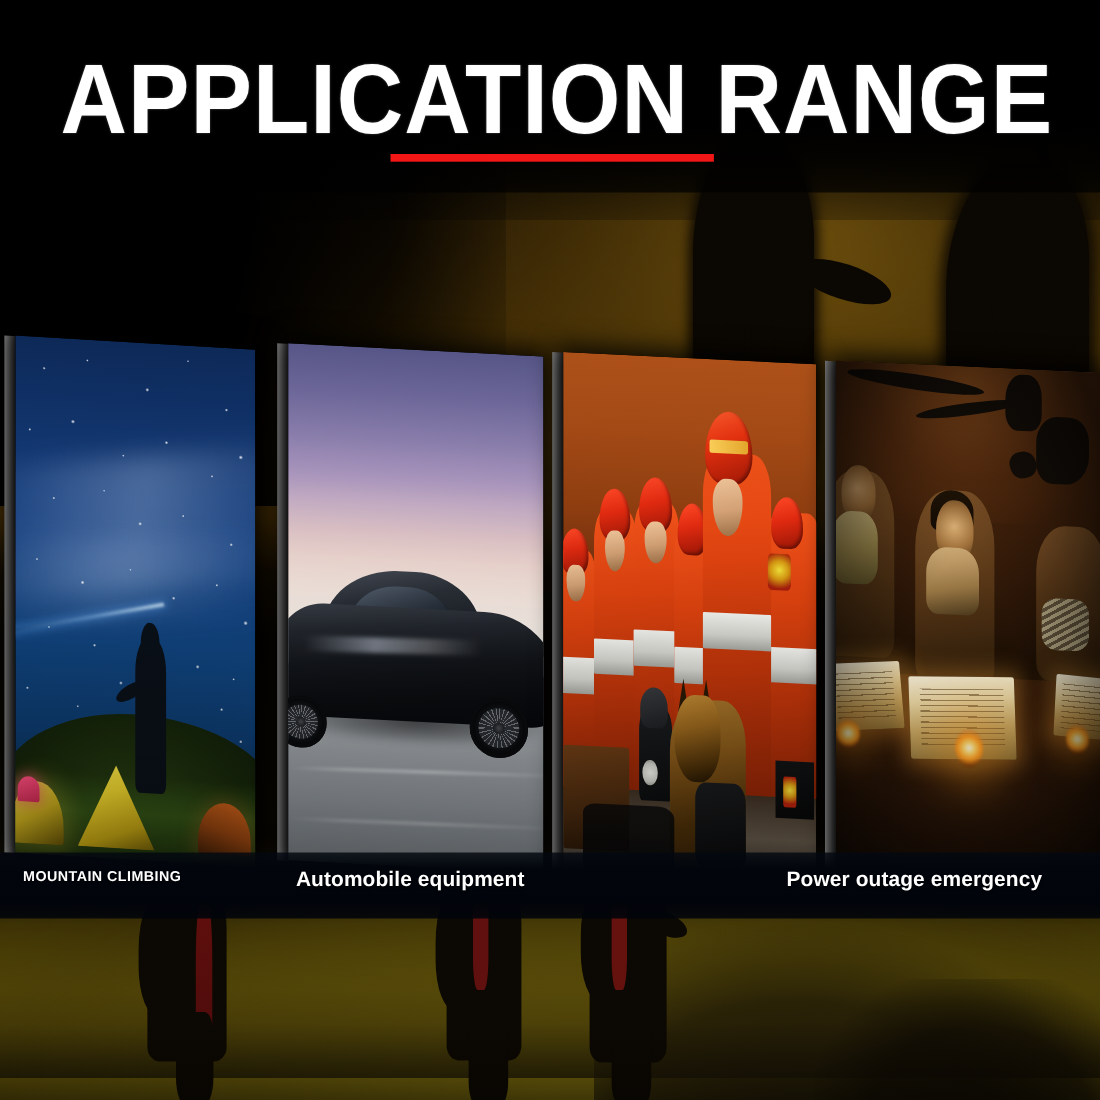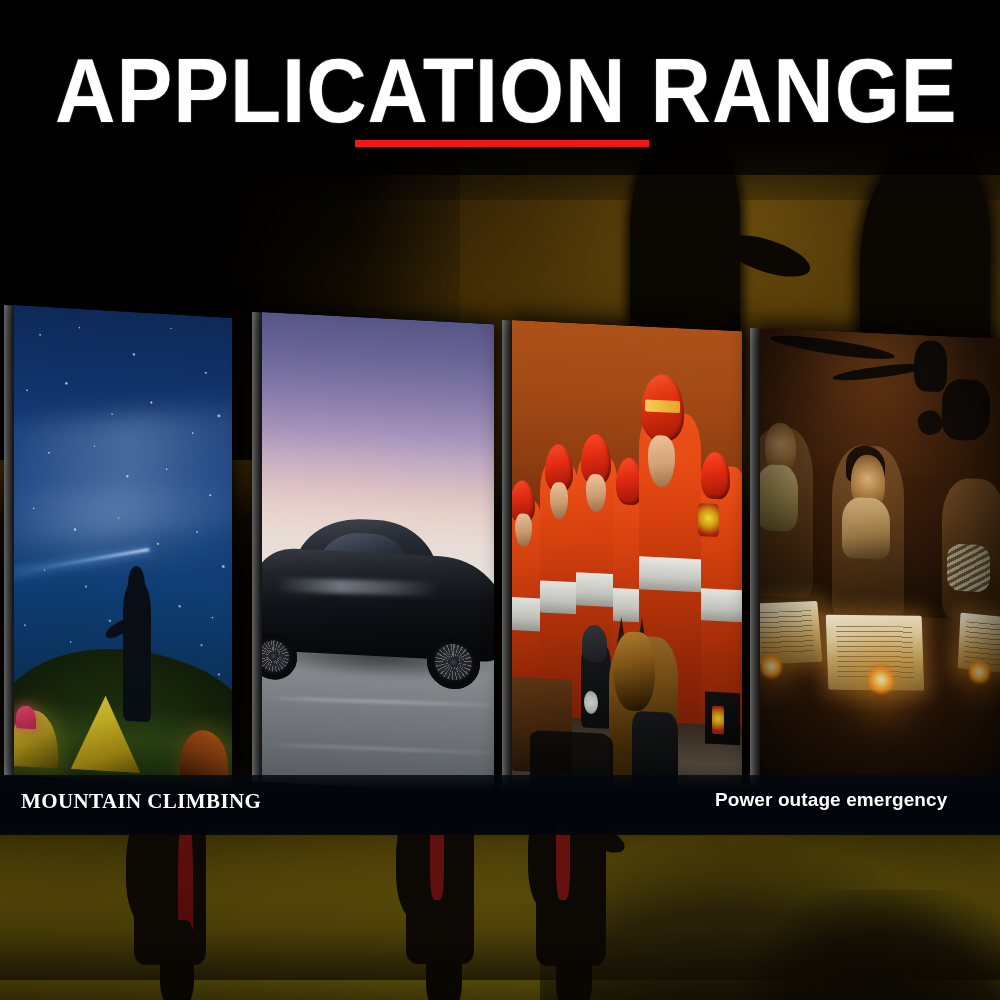--- a/index.html
+++ b/index.html
@@ -710,21 +710,21 @@
     background: linear-gradient(180deg, rgba(3,8,16,0.82) 0%, #02060c 25%, #01040a 75%, rgba(1,4,10,0.9) 100%);
   }
   .caption {
     position: absolute;
     top: 789px;
     color: #ffffff;
     font-weight: bold;
     white-space: nowrap;
     text-shadow: 0 1px 2px rgba(0,0,0,0.9);
   }
-  #cap-1 { left: 21px;  font-size: 21px; letter-spacing: 0.4px; font-family: Liberation Serif, serif; }
+  #cap-1 { left: 21px;  font-size: 13px; letter-spacing: 0.4px; }
   #cap-2 { left: 269px; font-size: 19px; letter-spacing: 0.1px; }
   #cap-3 { left: 526px; font-size: 21px; letter-spacing: 0.1px; }
   #cap-4 { left: 715px; font-size: 19px; letter-spacing: 0.1px; }
 </style>
 </head>
 <body>
 
 <div id="stage">
 
   <div class="bg-base"></div>
@@ -905,15 +905,16 @@
         <div class="p4-flame p4-fl2"></div>
         <div class="p4-flame p4-fl3"></div>
         <div class="p4-vignette"></div>
         <div class="panel-shade"></div>
       </div>
     </div>
   </div>
 
   <div class="caption-bar tintblue"></div>
   <div class="caption" id="cap-1">MOUNTAIN  CLIMBING</div>
+  <div class="caption" id="cap-2">Automobile equipment</div>
   <div class="caption" id="cap-4">Power outage emergency</div>
 
 </div>
 
 </body></html>

